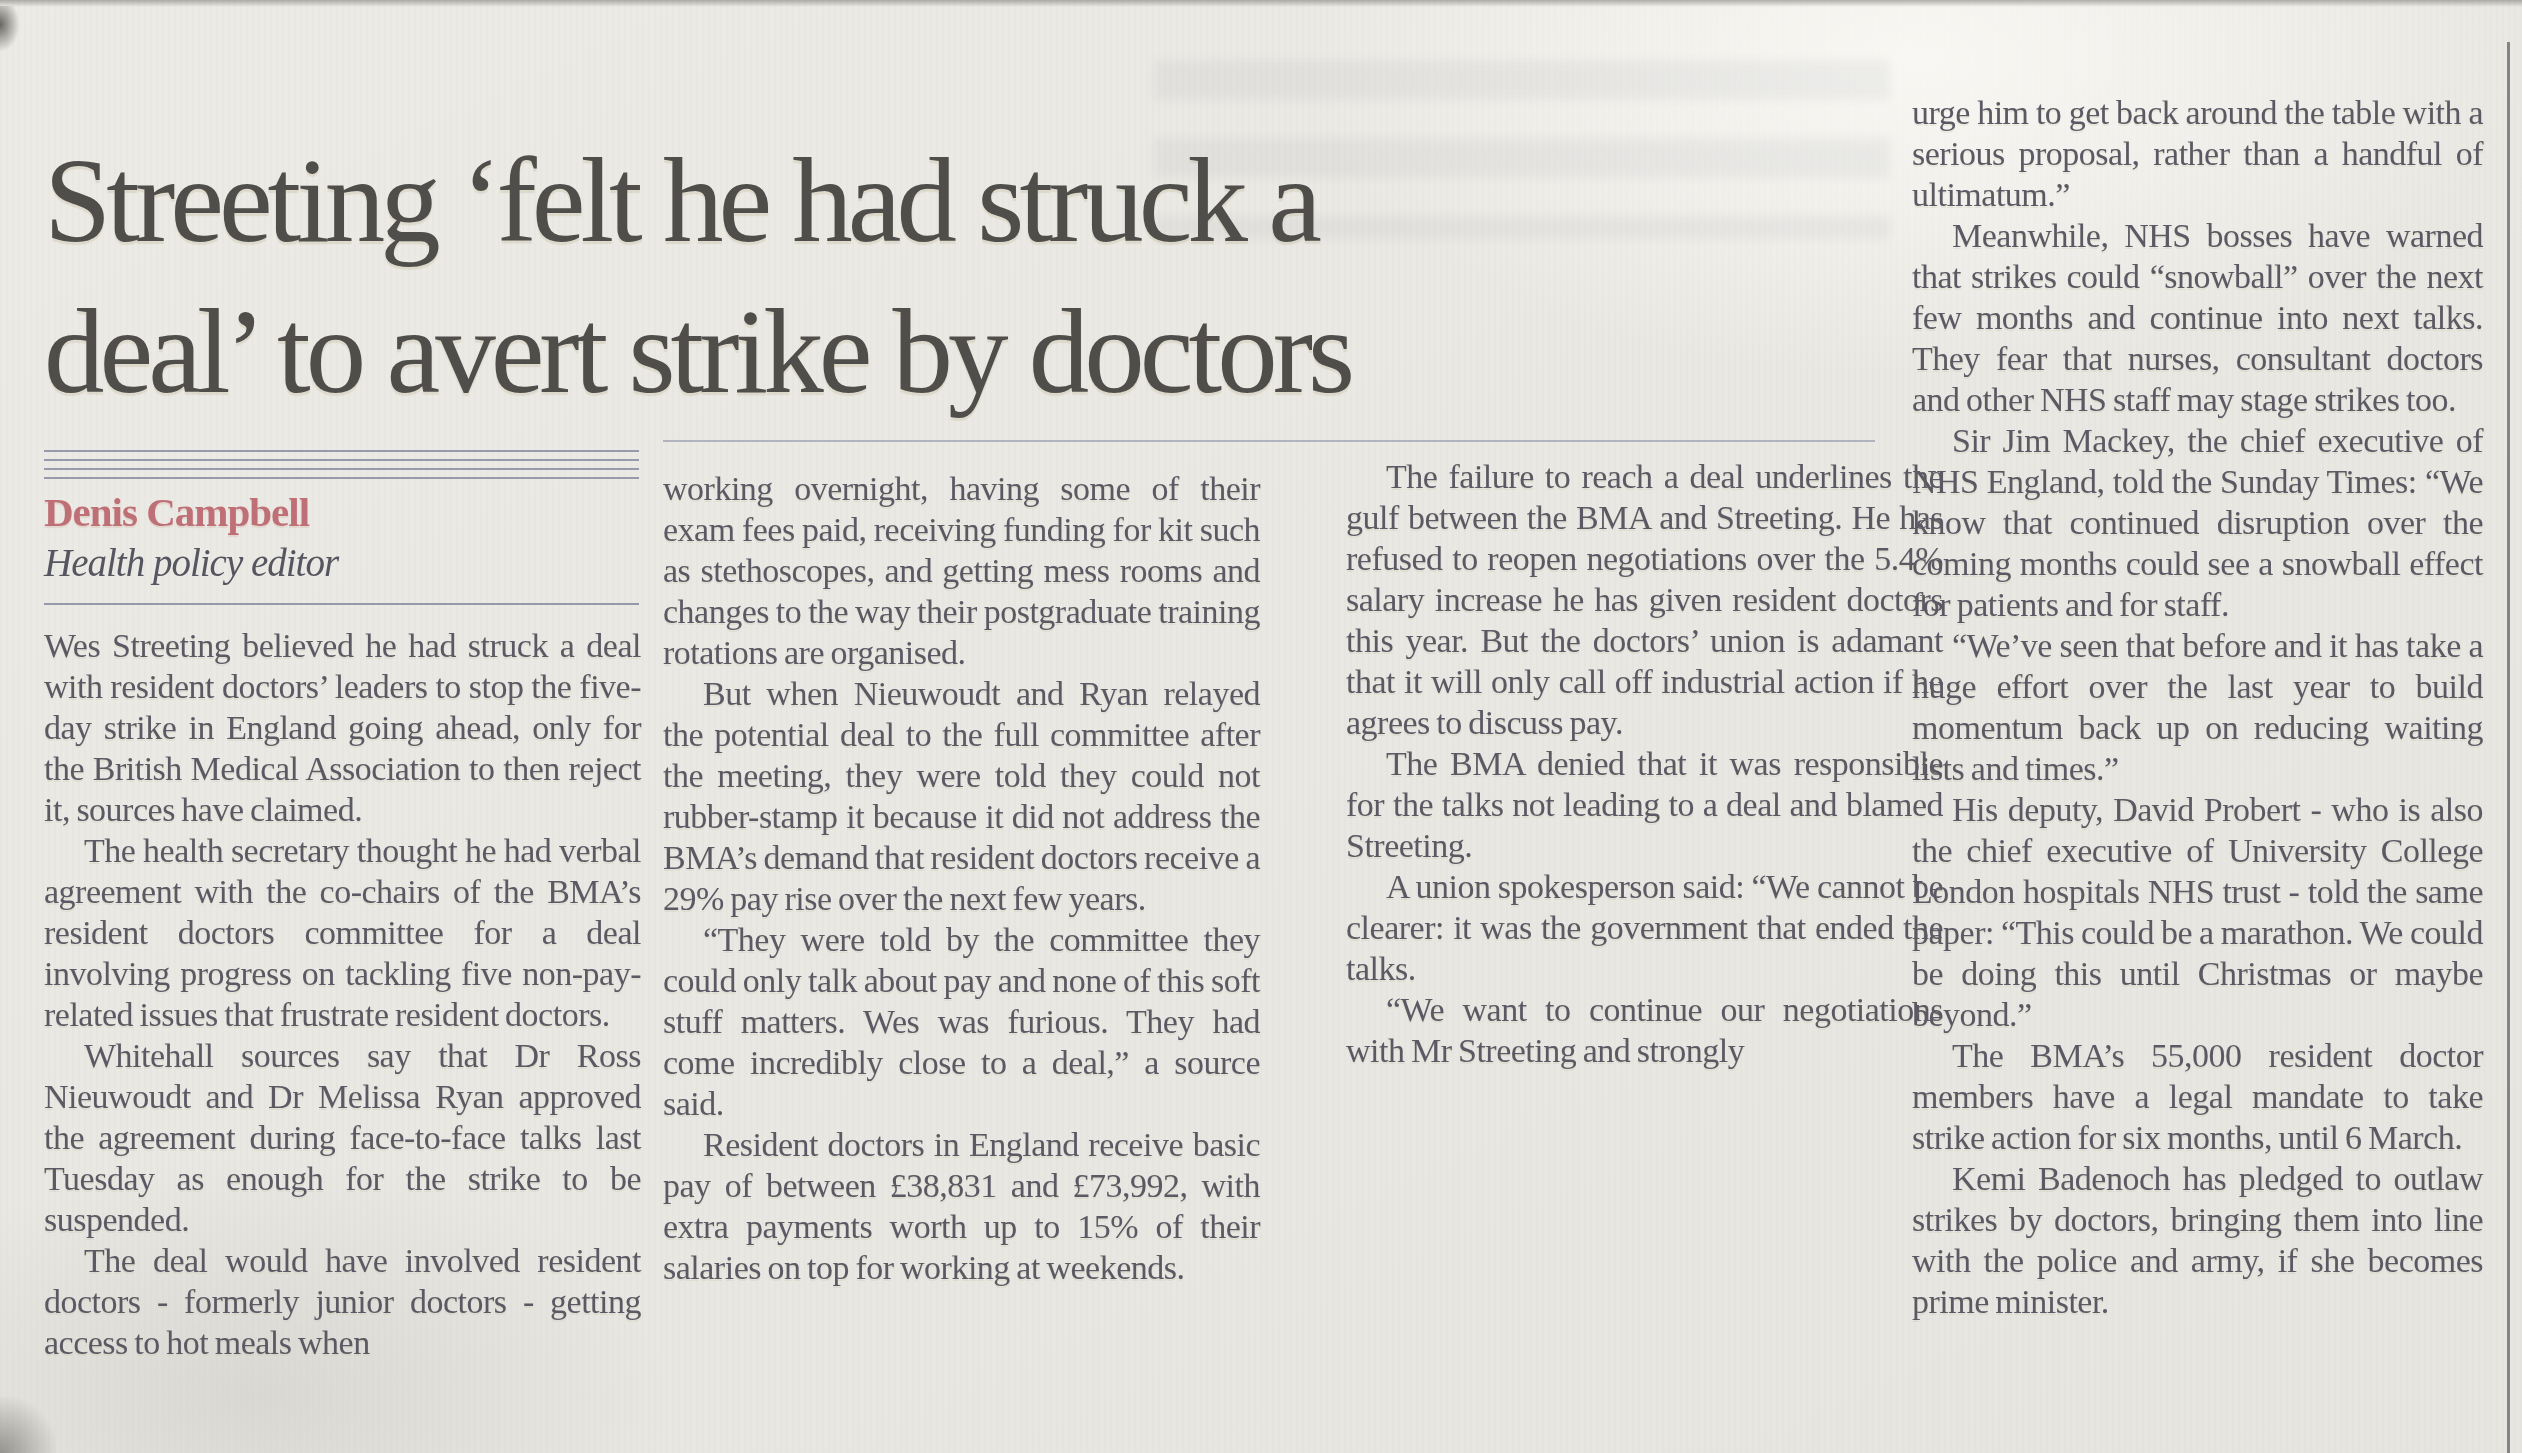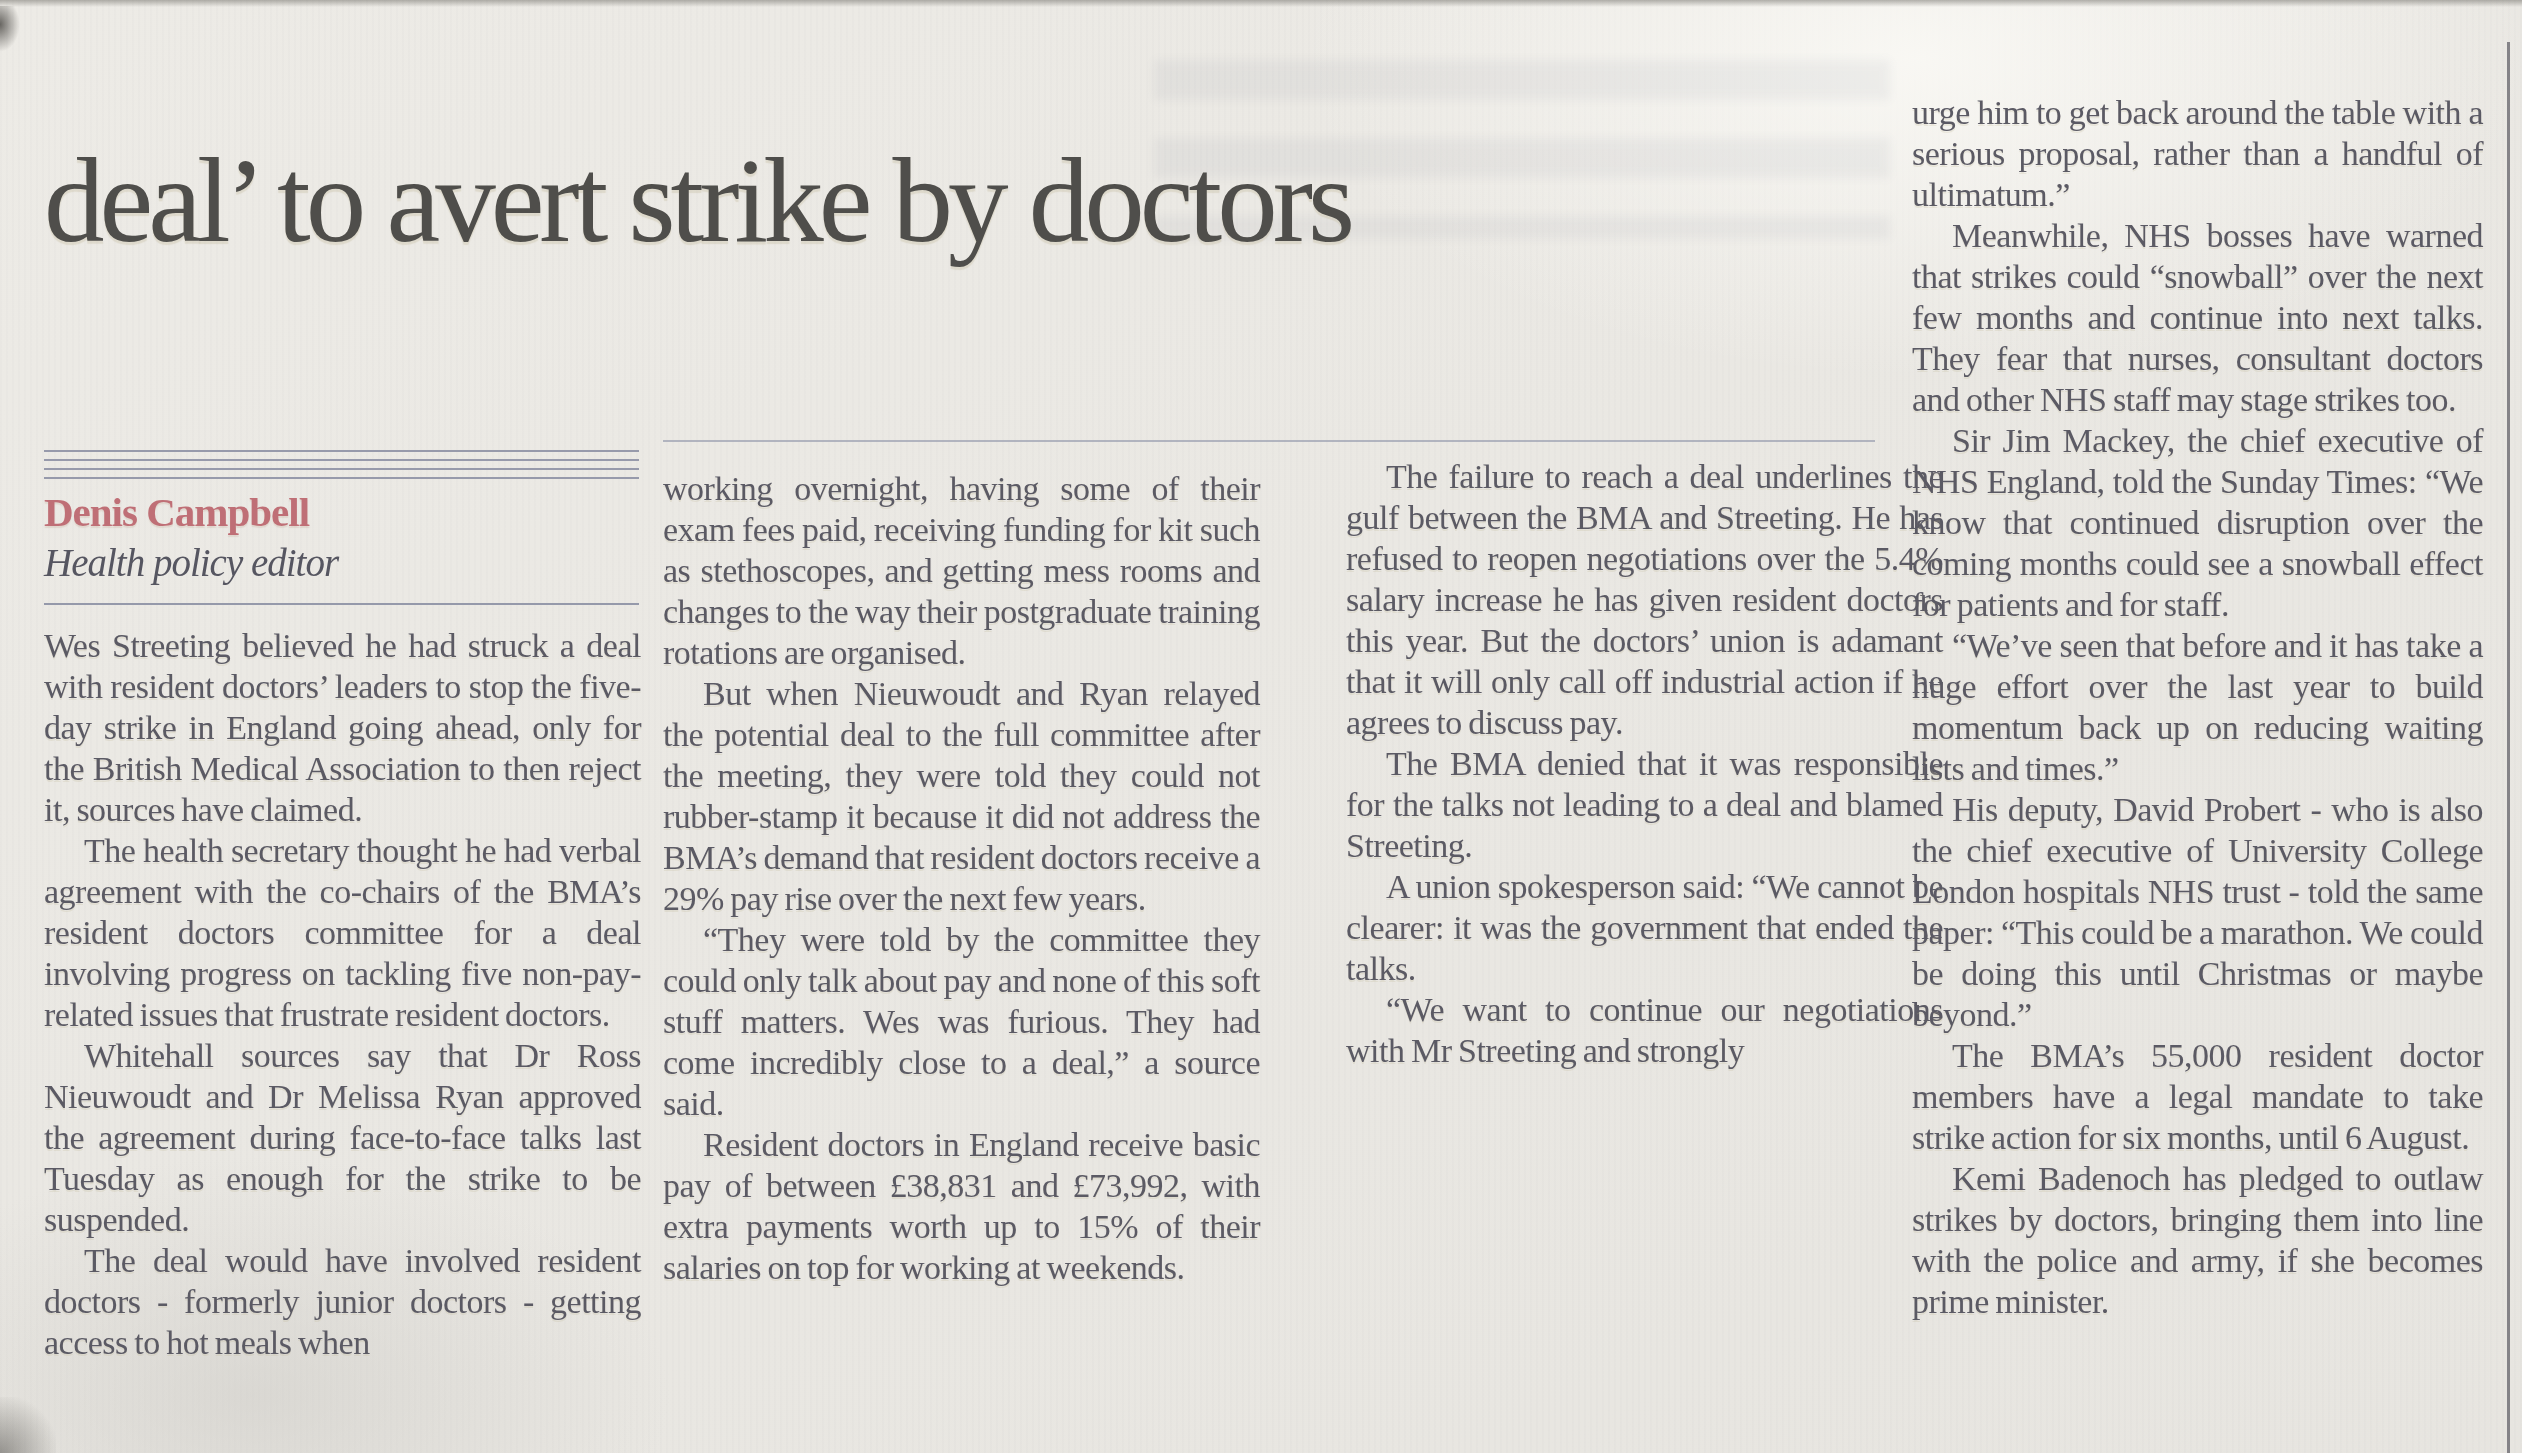--- a/index.html
+++ b/index.html
@@ -61,20 +61,21 @@
 
 <div class="page">
 
   <div class="edge-top"></div>
   <div class="corner-mark"></div>
   <div class="smudge-bottom-left"></div>
   <div class="ghost-bleed"></div>
   <div class="page-edge-rule"></div>
 
   <h1 class="headline">
+    <span>Streeting ‘felt he had struck a</span>
     <span>deal’ to avert strike by doctors</span>
   </h1>
 
   <div class="byline-rules"></div>
   <div class="byline-author">Denis Campbell</div>
   <div class="byline-role">Health policy editor</div>
   <div class="byline-bottom-rule"></div>
   <div class="col23-rule"></div>
 
   <div class="body-col col-1">
@@ -94,18 +95,18 @@
       <p class="body-para indent">The BMA denied that it was responsible for the talks not leading to a deal and blamed Streeting.</p>
       <p class="body-para indent">A union spokesperson said: “We cannot be clearer: it was the government that ended the talks.</p>
       <p class="body-para indent">“We want to continue our negotiations with Mr Streeting and strongly</p>
     </div>
   <div class="body-col col-4">
       <p class="body-para">urge him to get back around the table with a serious proposal, rather than a handful of ultimatum.”</p>
       <p class="body-para indent">Meanwhile, NHS bosses have warned that strikes could “snowball” over the next few months and continue into next talks. They fear that nurses, consultant doctors and other NHS staff may stage strikes too.</p>
       <p class="body-para indent">Sir Jim Mackey, the chief executive of NHS England, told the Sunday Times: “We know that continued disruption over the coming months could see a snowball effect for patients and for staff.</p>
       <p class="body-para indent">“We’ve seen that before and it has take a huge effort over the last year to build momentum back up on reducing waiting lists and times.”</p>
       <p class="body-para indent">His deputy, David Probert - who is also the chief executive of University College London hospitals NHS trust - told the same paper: “This could be a marathon. We could be doing this until Christmas or maybe beyond.”</p>
-      <p class="body-para indent">The BMA’s 55,000 resident doctor members have a legal mandate to take strike action for six months, until 6 August.</p>
+      <p class="body-para indent">The BMA’s 55,000 resident doctor members have a legal mandate to take strike action for six months, until 6 March.</p>
       <p class="body-para indent">Kemi Badenoch has pledged to outlaw strikes by doctors, bringing them into line with the police and army, if she becomes prime minister.</p>
     </div>
 
 </div>
 
 
 </body></html>

